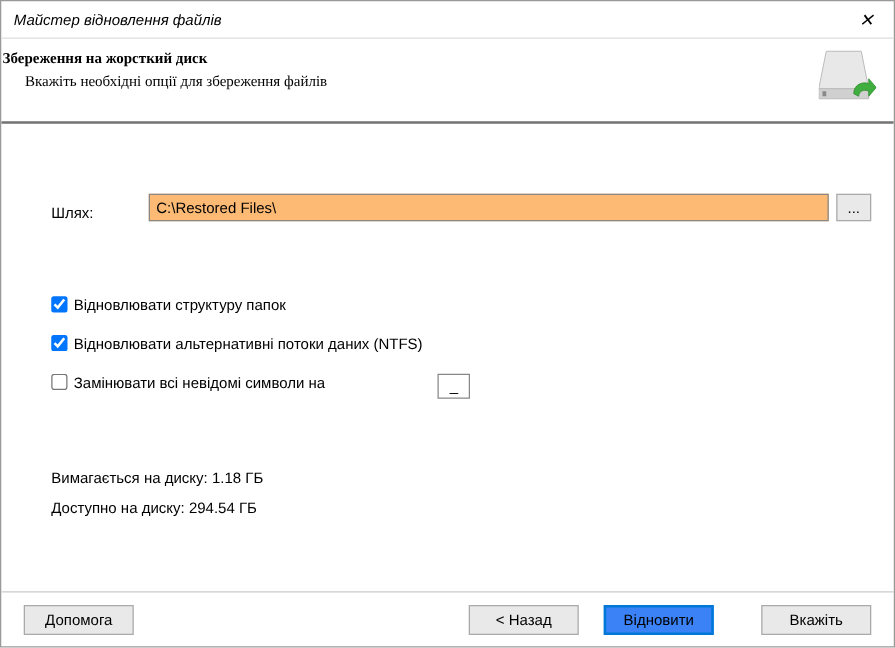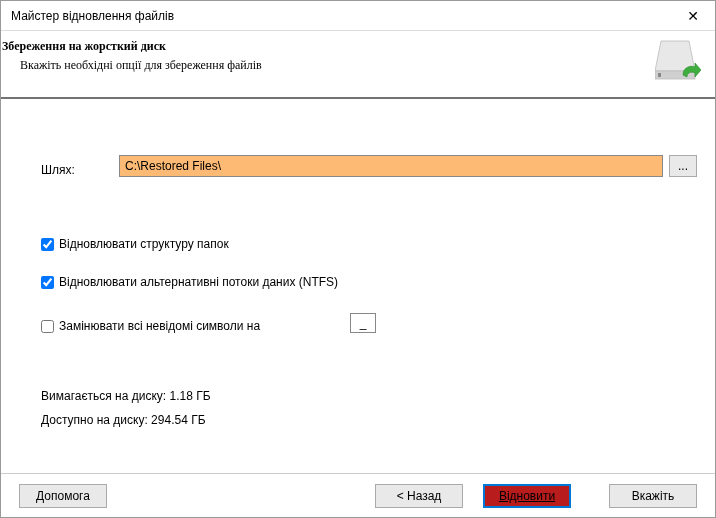--- a/index.html
+++ b/index.html
@@ -13,20 +13,21 @@
   border: 1px solid #999;
   overflow: hidden;
   position: relative;
 }
 .titlebar {
   height: 30px;
   display: flex;
   align-items: center;
   padding: 0 0 0 10px;
   border-bottom: 1px solid #ddd;
+  font-style: italic;
 }
 .titlebar-title { flex: 1; }
 .close-btn {
   width: 44px;
   height: 30px;
   display: flex;
   align-items: center;
   justify-content: center;
   font-size: 14px;
   font-family: Arial, sans-serif;
@@ -74,22 +75,22 @@
   border: 1px solid #aaa;
   background: #e9e9e9;
   font-size: 12px;
   display: flex;
   align-items: center;
   justify-content: center;
   cursor: default;
 }
 .check-row {
   display: flex;
-  align-items: flex-end;
-  margin: 24px 0 17px 22px;
+  align-items: flex-start;
+  margin: 10px 0 17px 22px;
 }
 .check-row input[type="checkbox"] {
   width: 13px;
   height: 13px;
   margin-right: 5px;
 }
 .char-input {
   width: 26px;
   height: 20px;
   border: 1px solid #888;
@@ -120,22 +121,21 @@
   min-width: 88px;
   border: 1px solid #aaa;
   background: #e9e9e9;
   font-size: 12px;
   font-family: inherit;
   cursor: default;
   padding: 0 8px;
 }
 .btn.primary {
   border: 2px solid #0078d7;
-  background: #b91c1c;
-  text-decoration: underline;
+  background: #3b82f6;
 }
 .footer .spacer { flex: 1; }
 .footer .btn { margin-left: 20px; }
 .footer .btn:first-child { margin-left: 0; }
 .gap { width: 18px; }
 </style>
 </head>
 <body>
 
 <div class="titlebar">

